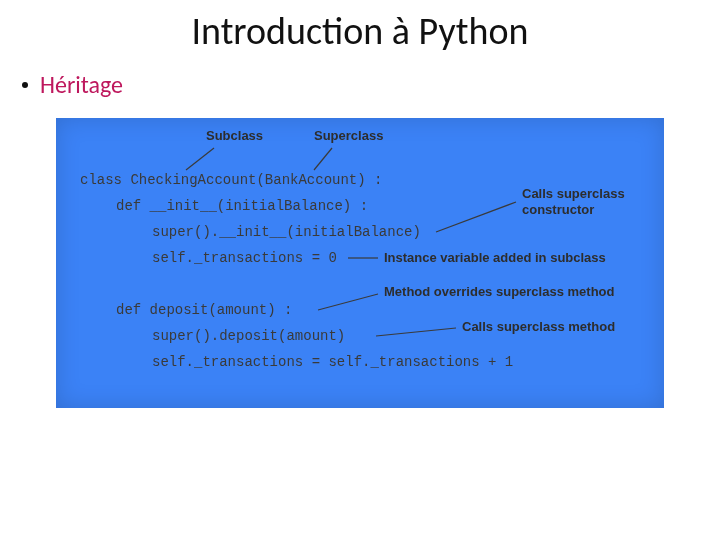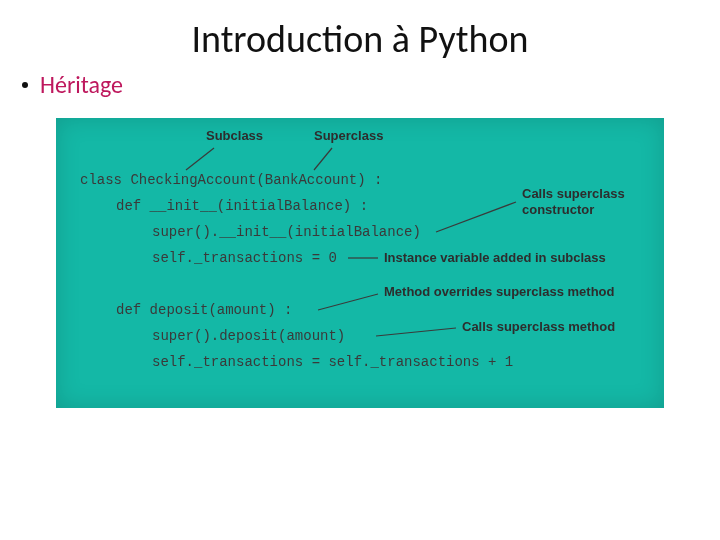--- a/index.html
+++ b/index.html
@@ -19,21 +19,20 @@
   }
   .title {
     position: absolute;
     top: 8px;
     left: 0;
     width: 100%;
     text-align: center;
     font-size: 38px;
     color: #111;
     font-weight: 400;
-    margin-top: 8px;
   }
   .bullet-line {
     position: absolute;
     top: 70px;
     left: 22px;
     font-size: 24px;
     color: #be185d;
     display: flex;
     align-items: center;
   }
@@ -44,21 +43,21 @@
     border-radius: 50%;
     margin-right: 12px;
     display: inline-block;
   }
   .figure {
     position: absolute;
     top: 118px;
     left: 56px;
     width: 608px;
     height: 290px;
-    background: #14b8a6;
+    background: #3b82f6;
     box-shadow: inset 0 0 25px rgba(0,0,0,0.15);
   }
   .figure svg {
     position: absolute;
     top: 0;
     left: 0;
   }
   .code-font {
     font-family: "Courier New", monospace;
     font-size: 14px;

